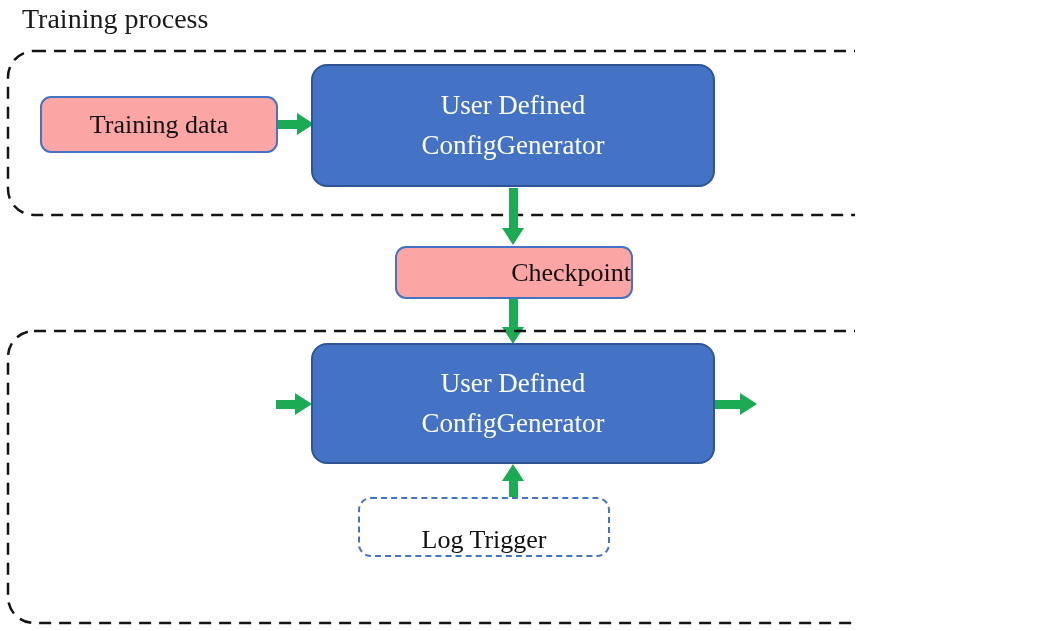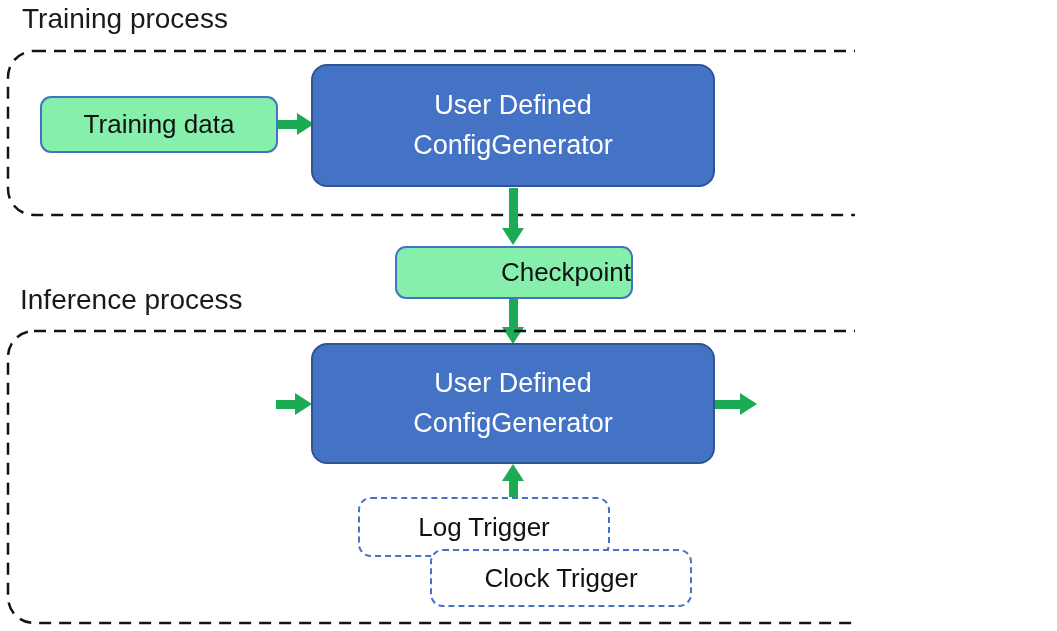--- a/index.html
+++ b/index.html
@@ -5,38 +5,38 @@
   html, body {
     margin: 0;
     padding: 0;
     background: #ffffff;
   }
   #canvas {
     position: relative;
     width: 855px;
     height: 631px;
     background: #ffffff;
-    font-family: Liberation Sans, sans-serif;
+    font-family: Liberation Serif, serif;
     overflow: hidden;
     border-radius: 16px;
   }
   #canvas * { box-sizing: border-box; }
 
   .section-label {
     position: absolute;
     font-size: 28px;
     color: #1a1a1a;
     white-space: nowrap;
   }
   .container-svg {
     position: absolute;
   }
   .io-box {
     position: absolute;
-    background: #86efac;
+    background: #fca5a5;
     border: 2px solid #4472C4;
     border-radius: 11px;
     display: flex;
     align-items: center;
     justify-content: center;
     font-size: 26px;
     color: #111111;
     white-space: nowrap;
   }
   .node-box {
@@ -52,21 +52,21 @@
     font-size: 27px;
     line-height: 1.45;
     text-align: right;
   }
   .trigger-box {
     position: absolute;
     background: #ffffff;
     border: 2px dashed #4472C4;
     border-radius: 13px;
     display: flex;
-    align-items: center;
+    align-items: flex-end;
     justify-content: center;
     font-size: 26px;
     color: #111111;
     white-space: nowrap;
   }
 
   .arrow { position: absolute; }
   .arrow .shaft { position: absolute; background: #1BAB54; }
   .arrow .head  { position: absolute; width: 0; height: 0; }
 
@@ -124,21 +124,20 @@
 
   <div class="io-box" style="left:395px; top:246px; width:238px; height:53px;justify-content:flex-end;">
     <span>Checkpoint</span>
   </div>
 
   <div class="arrow down" style="left:502px; top:299px; width:23px; height:45px;">
     <div class="shaft" style="height:32px;"></div>
       <div class="head"></div>
   </div>
 
-  <div class="section-label" style="left:20px; top:284px;">Inference process</div>
 
   <svg class="container-svg" style="left:6px; top:329px;" width="1044" height="298">
     <rect x="2" y="2" width="1040" height="292" rx="26" fill="none" stroke="#141414" stroke-width="2.5" stroke-dasharray="12 8"></rect>
   </svg>
 
 
   <div class="arrow right" style="left:276px; top:393px; width:36px; height:23px;">
     <div class="shaft" style="width:23px;"></div>
       <div class="head"></div>
   </div>
@@ -156,17 +155,14 @@
 
   <div class="arrow up" style="left:502px; top:464px; width:23px; height:34px;">
     <div class="shaft" style="height:20px;"></div>
       <div class="head"></div>
   </div>
 
   <div class="trigger-box" style="left:358px; top:497px; width:252px; height:60px;">
     <span>Log Trigger</span>
   </div>
 
-  <div class="trigger-box" style="left:430px; top:549px; width:262px; height:58px;">
-    <span>Clock Trigger</span>
-  </div>
 
 </div>
 
 </body></html>

